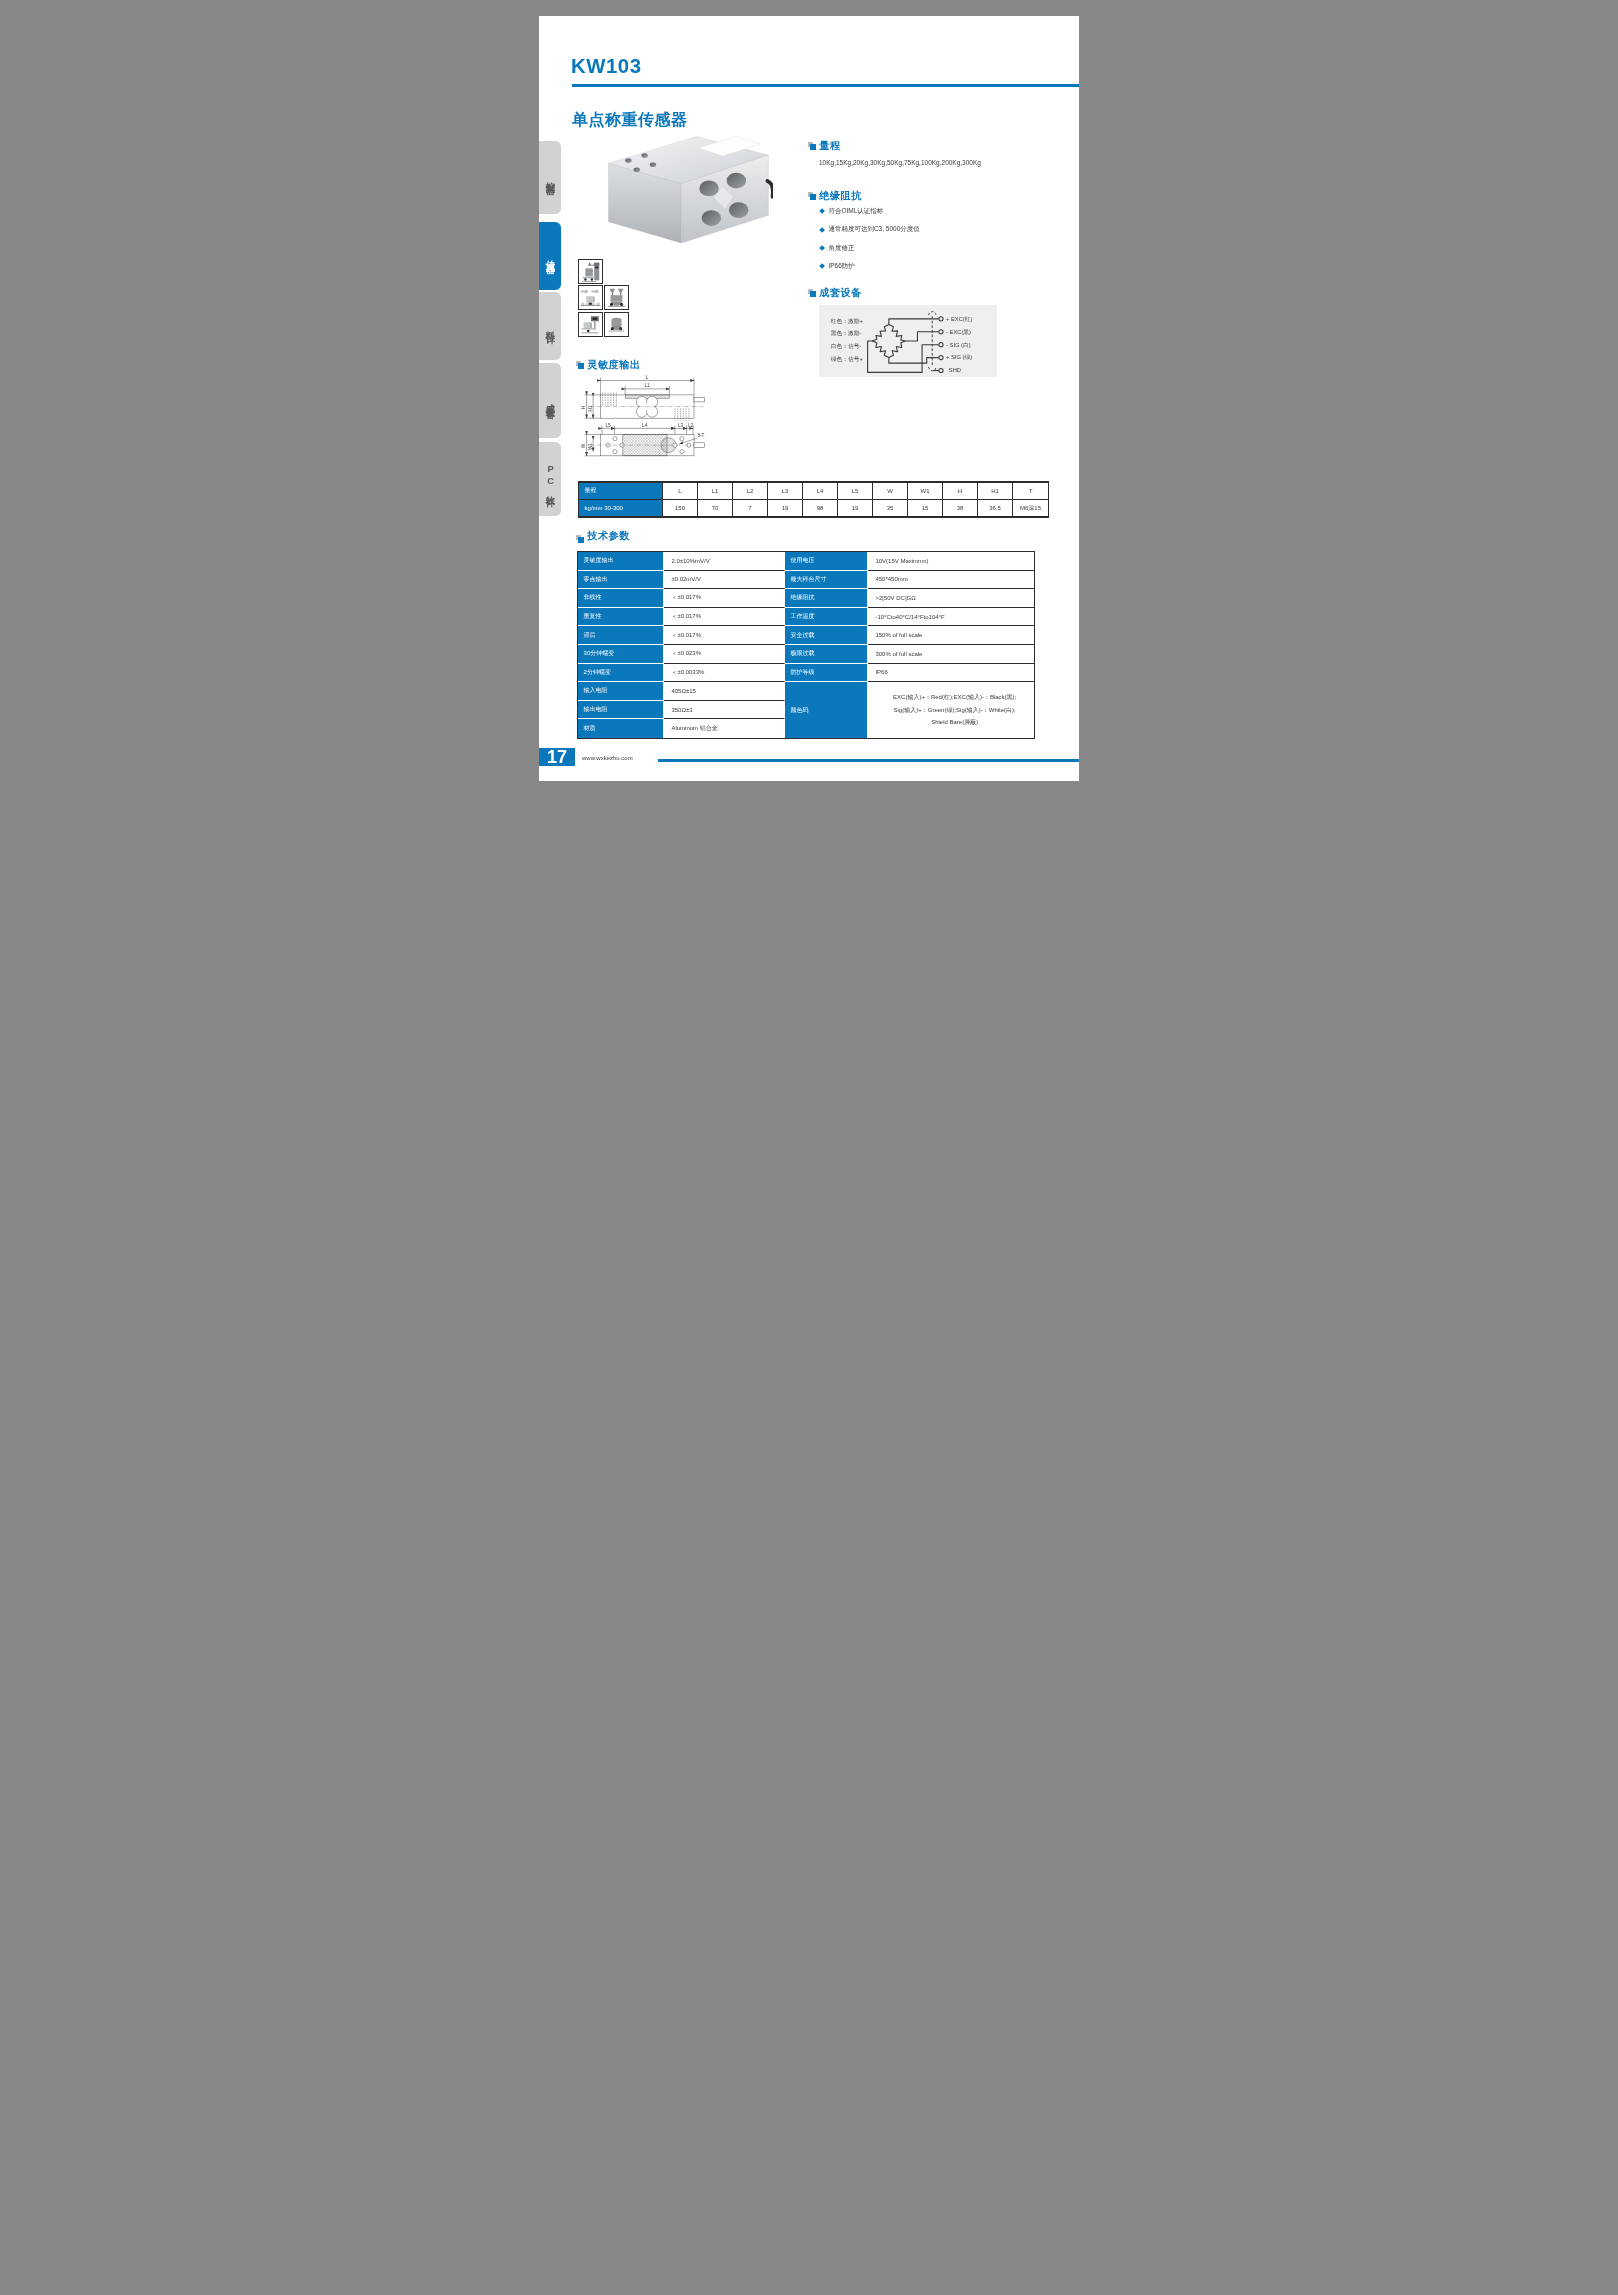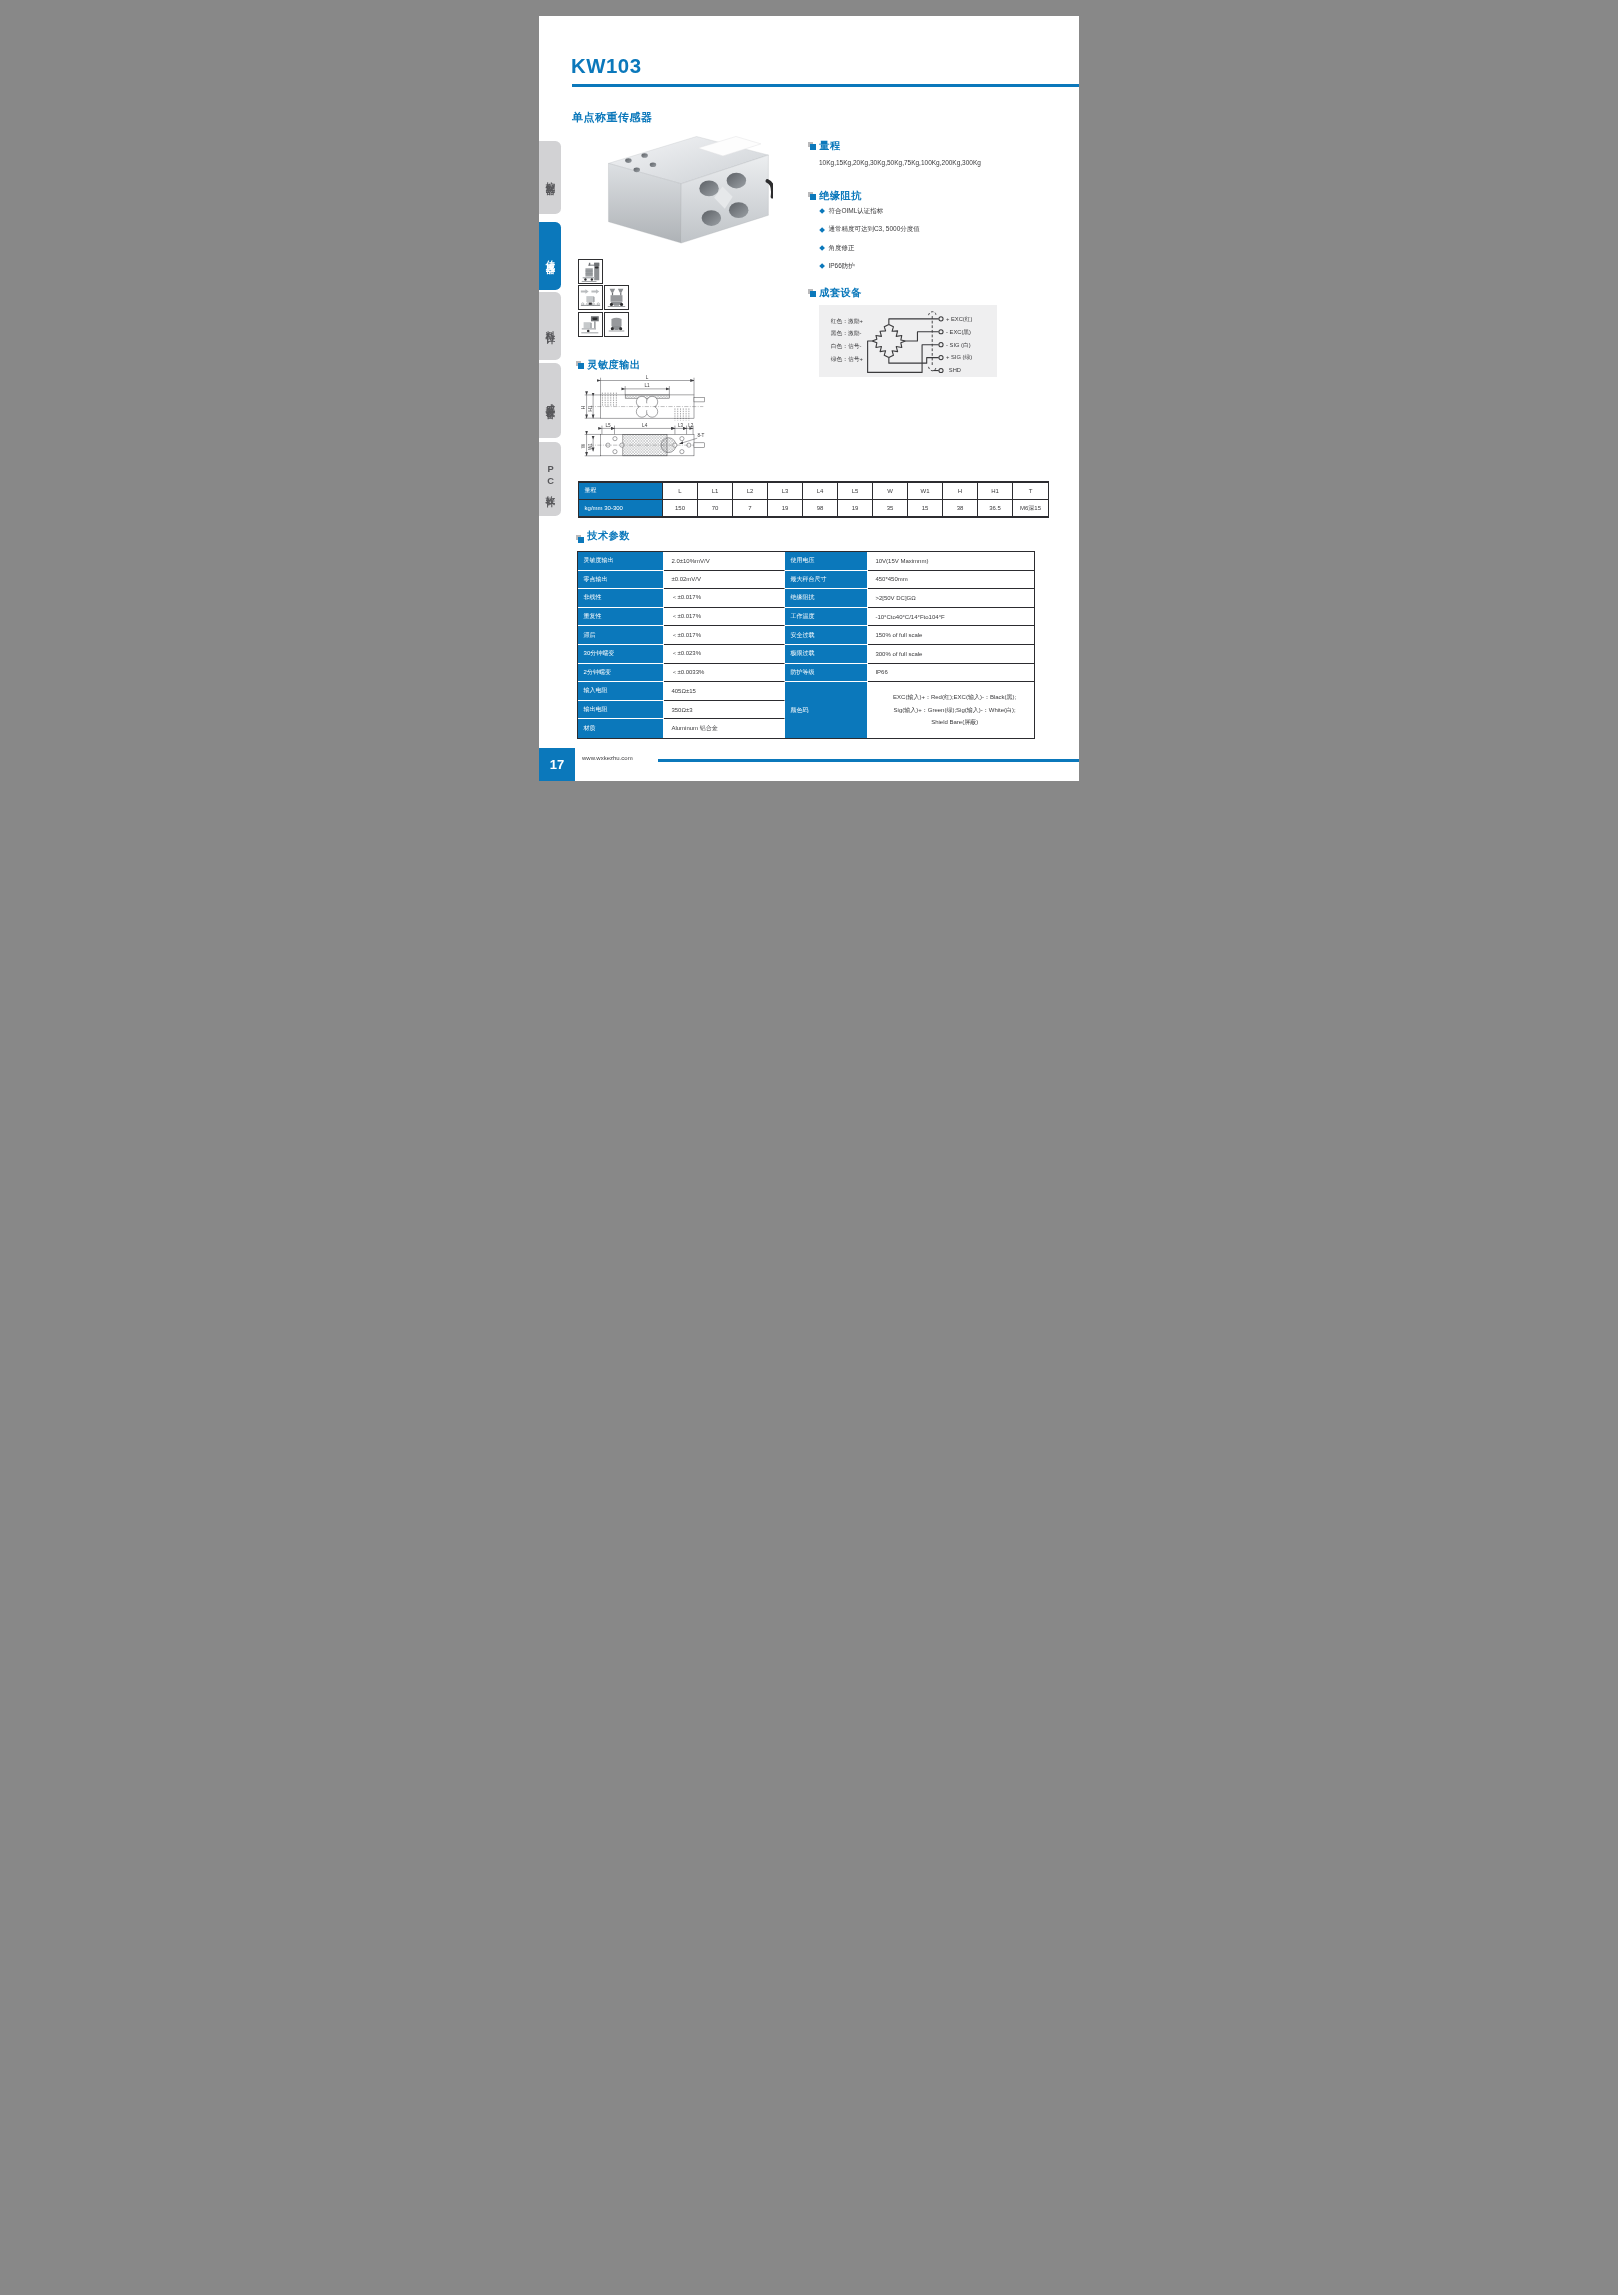--- a/index.html
+++ b/index.html
@@ -9,21 +9,21 @@
     --tabgray:#d2d2d4;
   }
   html,body{margin:0;padding:0;background:#888;}
   #page{position:relative;width:540px;height:765px;background:#fff;margin:16px auto;
         font-family:"Liberation Sans",sans-serif;overflow:hidden;}
   .abs{position:absolute;}
 
   
   .title{left:32px;top:39px;font-size:20.4px;font-weight:bold;color:var(--accent);letter-spacing:0.5px;}
   .rule{left:33px;right:0;top:68px;height:2.8px;background:var(--accent);}
-  .subtitle{left:33px;top:94px;font-size:11px;font-weight:bold;color:var(--accent);letter-spacing:0.5px;font-family:Liberation Serif, serif;}
+  .subtitle{left:33px;top:94px;font-size:16px;font-weight:bold;color:var(--accent);letter-spacing:0.5px;font-family:Liberation Serif, serif;}
 
   
   .tab{left:0;width:22px;background:var(--tabgray);border-radius:0 5.6px 5.6px 0;
        display:flex;align-items:center;justify-content:center;
        writing-mode:vertical-rl;text-orientation:upright;
        font-size:9.3px;font-weight:bold;color:#57575a;letter-spacing:2.3px;}
   .tab.active{background:var(--accent);color:#fff;}
 
   
   .sec-head{display:flex;align-items:center;gap:3.2px;}
@@ -60,22 +60,22 @@
   .spec-table>div{box-sizing:border-box;display:flex;align-items:center;font-size:6px;}
   .sl,.rl{background:var(--accent);color:#fff;padding-left:5.6px;
           border-bottom:1.4px solid #fff;border-right:1.4px solid #fff;}
   .sv,.rv{color:var(--txt);padding-left:7.4px;border-bottom:1.4px solid var(--dark);}
   .sv{border-right:1.4px solid #fff;}
   .nb{border-bottom:none !important;}
   .span3{grid-row:span 3;}
   .cc-val{flex-direction:column;align-items:flex-start;justify-content:center;gap:3.2px;}
 
   
-  .pagebox{left:0;top:732px;width:36px;height:33px;background:var(--accent);color:#fff;
-           display:flex;align-items:center;justify-content:center;font-size:13px;font-weight:bold;}
+  .pagebox{left:0;top:732px;width:36px;height:18px;background:var(--accent);color:#fff;
+           display:flex;align-items:center;justify-content:center;font-size:18px;font-weight:bold;}
   .site{left:43px;top:739px;font-size:6px;color:#3e3e40;}
   .fbar{left:119px;right:0;top:743px;height:2.8px;background:var(--accent);}
 </style>
 </head>
 <body>
 
 <div id="page">
 
   <div class="abs title">KW103</div>
   <div class="abs rule"></div>

